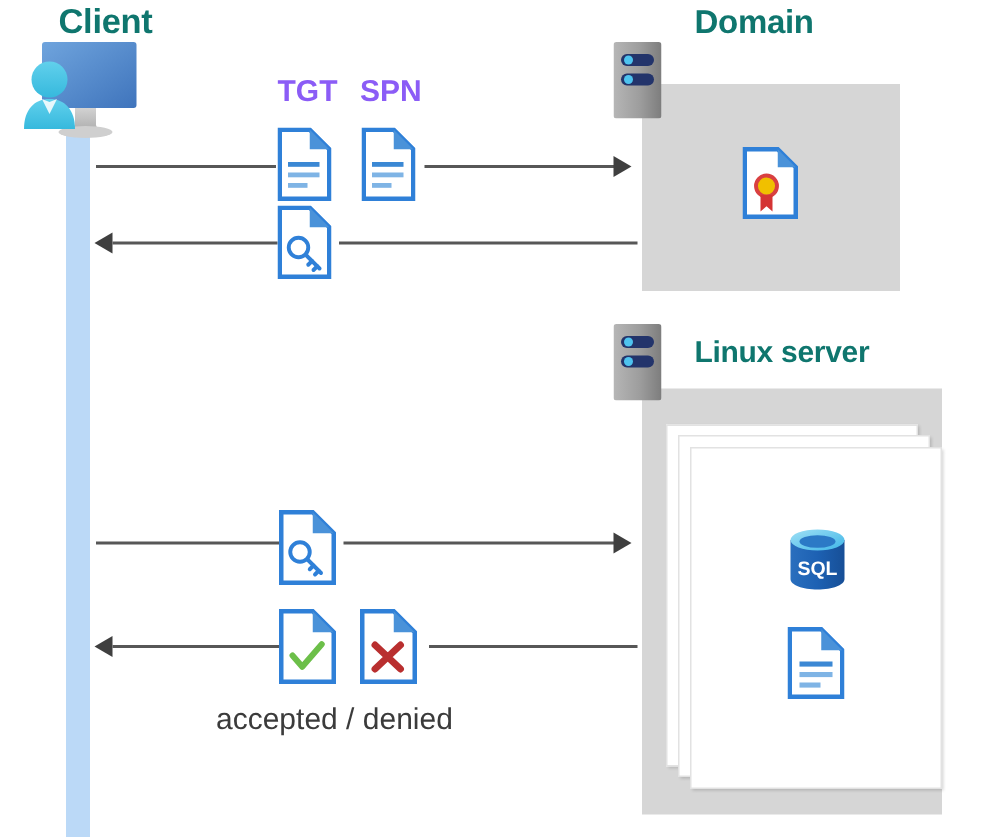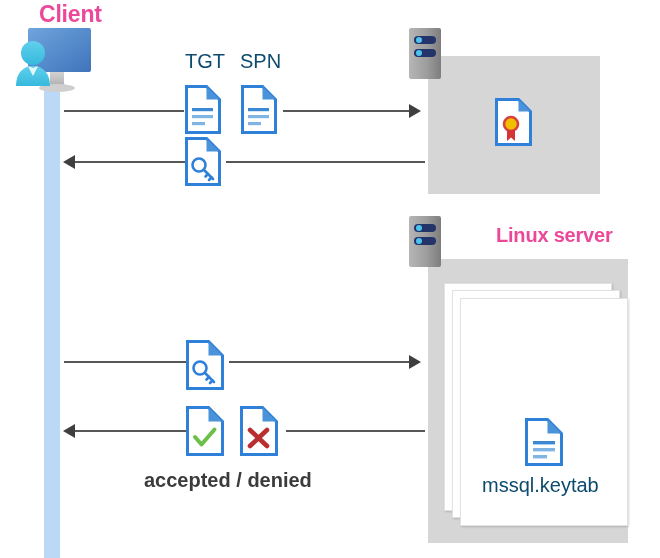--- a/index.html
+++ b/index.html
@@ -13,34 +13,34 @@
     width:660px;
     height:558px;
     background:#ffffff;
     overflow:hidden;
   }
   .abs{position:absolute;}
 
   
   .hdr{
     font-weight:bold;
-    color:#ec4899;
+    color:#0f766e;
     letter-spacing:-0.2px;
     line-height:1.12;
   }
   .hdr-client{font-size:23px;}
   .hdr-dc{font-size:22px;}
   .hdr-linux{font-size:20px;}
   .hdr-container{font-size:19px;}
   .lbl{
     font-size:20px;
-    color:#0c4a6e;
-    font-weight:400;
-  }
-  .cap{font-size:20px;color:#3b3b3b;font-weight:bold;}
+    color:#8b5cf6;
+    font-weight:700;
+  }
+  .cap{font-size:20px;color:#3b3b3b;}
 
   
   .lifeline{
     background:#bbd9f7;
     width:16px;
   }
 
   
   .panel{background:#d6d6d6;}
 
@@ -100,20 +100,21 @@
 
       <path d="M10 62 c0 -13 7 -20 17 -20 c10 0 17 7 17 20 z" fill="url(#pers)"></path>
       <path d="M22 42 l5 10 l5 -10 l-5 2 z" fill="#ffffff" opacity="0.85"></path>
       <circle cx="27" cy="29" r="12" fill="url(#pers)"></circle>
     </svg>
   </div>
 
   <div class="abs panel" style="left:428px;top:56px;width:172px;height:138px;"></div>
 
   <div class="abs hdr hdr-dc" style="left:463px;top:3px;width:190px;">
+    <div>Domain</div>
   </div>
 
   <div class="abs" style="left:409px;top:28px;width:32px;height:51px;">
     <svg width="32" height="51" viewBox="0 0 32 51">
       <defs>
         <linearGradient id="rack1" x1="0" y1="0" x2="1" y2="0">
           <stop offset="0%" stop-color="#b6b6b6"></stop>
           <stop offset="55%" stop-color="#9d9d9d"></stop>
           <stop offset="100%" stop-color="#7d7d7d"></stop>
         </linearGradient>
@@ -130,21 +131,21 @@
     <svg width="37" height="48" viewBox="0 0 37 48">
       <path d="M1.5 1.5 h22 l12 12 v33 h-34 z" fill="#ffffff" stroke="#2f80d8" stroke-width="3"></path>
       <path d="M23.5 1.5 l12 12 h-12 z" fill="#4a92d9"></path>
       <circle cx="16" cy="26" r="7" fill="#f0c000" stroke="#d94040" stroke-width="2.6"></circle>
       <path d="M12 32 l0 11 l4 -3.5 l4 3.5 l0 -11 z" fill="#d43434"></path>
     </svg>
   </div>
 
   <div class="abs panel" style="left:428px;top:259px;width:200px;height:284px;"></div>
 
-  <div class="abs hdr hdr-linux" style="left:463px;top:224px;margin-left:33px;">Linux server</div>
+  <div class="abs hdr hdr-linux" style="left:463px;top:224px;">Linux server</div>
 
   <div class="abs" style="left:409px;top:216px;width:32px;height:51px;">
     <svg width="32" height="51" viewBox="0 0 32 51">
       <defs>
         <linearGradient id="rack2" x1="0" y1="0" x2="1" y2="0">
           <stop offset="0%" stop-color="#b6b6b6"></stop>
           <stop offset="55%" stop-color="#9d9d9d"></stop>
           <stop offset="100%" stop-color="#7d7d7d"></stop>
         </linearGradient>
       </defs>
@@ -155,32 +156,50 @@
       <circle cx="10" cy="25" r="3" fill="#4ec3ef"></circle>
     </svg>
   </div>
 
   <div class="abs card" style="left:444px;top:283px;width:166px;height:226px;"></div>
   <div class="abs card" style="left:452px;top:290px;width:166px;height:226px;"></div>
 
   <div class="abs card" style="left:460px;top:298px;width:166px;height:226px;"></div>
 
 
+  <div class="abs" style="left:524px;top:351px;width:42px;height:44px;">
+    <svg width="42" height="44" viewBox="0 0 42 44">
+      <defs>
+        <linearGradient id="cyl" x1="0" y1="0" x2="1" y2="0">
+          <stop offset="0%" stop-color="#2a6fbe"></stop>
+          <stop offset="50%" stop-color="#1d61b3"></stop>
+          <stop offset="100%" stop-color="#174f97"></stop>
+        </linearGradient>
+        <linearGradient id="cyltop" x1="0" y1="0" x2="1" y2="1">
+          <stop offset="0%" stop-color="#9fe0f5"></stop>
+          <stop offset="100%" stop-color="#3fb6e8"></stop>
+        </linearGradient>
+      </defs>
+      <path d="M3 9 h36 v26 c0 4 -8 7 -18 7 c-10 0 -18 -3 -18 -7 z" fill="url(#cyl)"></path>
+      <ellipse cx="21" cy="9" rx="18" ry="7" fill="url(#cyltop)"></ellipse>
+      <ellipse cx="21" cy="10" rx="12" ry="4.2" fill="#2b79c6"></ellipse>
+      <text x="21" y="32" font-family="Liberation Sans, sans-serif" font-size="13" font-weight="bold" fill="#ffffff" text-anchor="middle">SQL</text>
+    </svg>
+  </div>
 
   <div class="abs" style="left:525px;top:418px;width:38px;height:48px;">
     <svg width="38" height="48" viewBox="0 0 38 48">
       <path d="M1.5 1.5 h21 l14 14 v31 h-35 z" fill="#ffffff" stroke="#2f80d8" stroke-width="3"></path>
       <path d="M22.5 1.5 l14 14 h-14 z" fill="#4a92d9"></path>
       <rect x="8" y="23" width="22" height="3.4" fill="#3b88d4"></rect>
       <rect x="8" y="30" width="22" height="3.4" fill="#7fb4e5"></rect>
       <rect x="8" y="37" width="14" height="3.4" fill="#7fb4e5"></rect>
     </svg>
   </div>
 
-  <div class="abs lbl" style="left:482px;top:474px;">mssql.keytab</div>
 
   <div class="abs lbl" style="left:185px;top:50px;">TGT</div>
   <div class="abs lbl" style="left:240px;top:50px;">SPN</div>
 
   <div class="abs conn" style="left:64px;top:110px;width:120px;"></div>
   <div class="abs conn" style="left:283px;top:110px;width:132px;"></div>
   <div class="abs arrowhead arrow-right" style="left:409px;top:104px;"></div>
 
   <div class="abs" style="left:185px;top:85px;width:36px;height:49px;">
     <svg width="36" height="49" viewBox="0 0 36 49">

